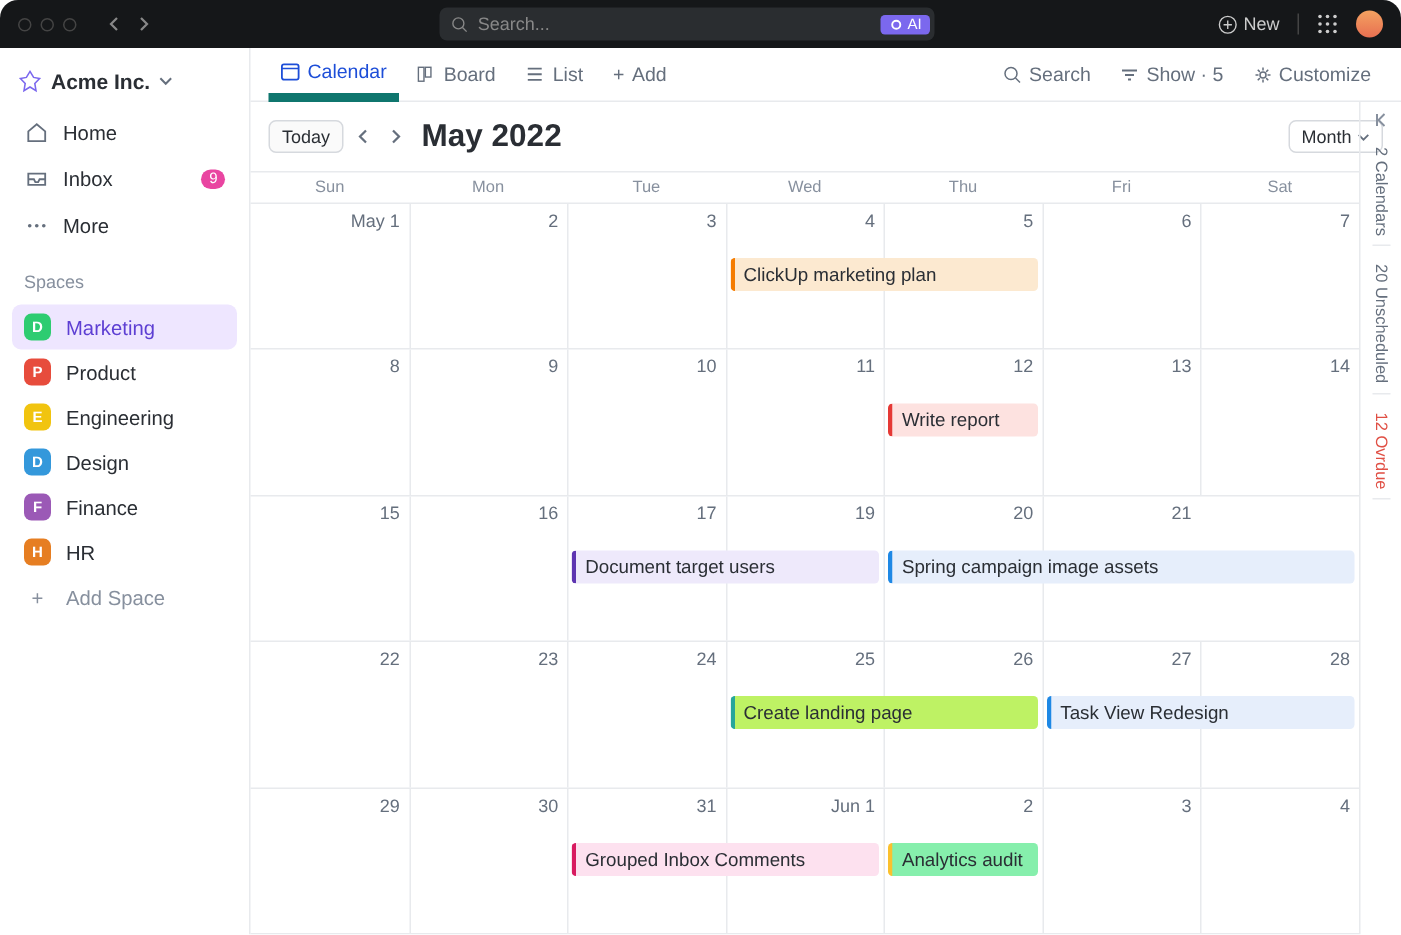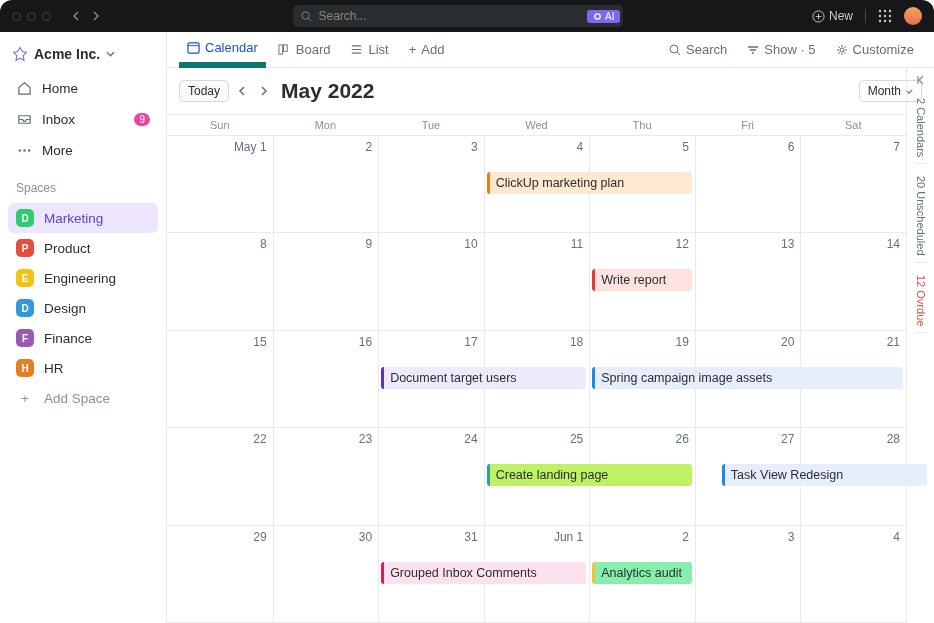--- a/index.html
+++ b/index.html
@@ -324,23 +324,20 @@
             <div class="daycell">
               <div class="daynum">15</div>
             </div>
             <div class="daycell">
               <div class="daynum">16</div>
             </div>
             <div class="daycell">
               <div class="daynum">17</div>
             </div>
             <div class="daycell">
-              <div class="daynum">18</div>
-            </div>
-            <div class="daycell">
               <div class="daynum">19</div>
             </div>
             <div class="daycell">
               <div class="daynum">20</div>
             </div>
             <div class="daycell">
               <div class="daynum">21</div>
             </div>
             <div class="eventstrip ev-border" style="left: calc(28.5714% + 3px); width: calc(28.5714% - 6px); top: 36px; background: rgb(238, 233, 251); border-left-color: rgb(94, 53, 177);">Document target users</div>
             <div class="eventstrip ev-border" style="left: calc(57.1429% + 3px); width: calc(42.8571% - 6px); top: 36px; background: rgb(230, 238, 251); border-left-color: rgb(30, 136, 229);">Spring campaign image assets</div>
@@ -361,21 +358,21 @@
             <div class="daycell">
               <div class="daynum">26</div>
             </div>
             <div class="daycell">
               <div class="daynum">27</div>
             </div>
             <div class="daycell">
               <div class="daynum">28</div>
             </div>
             <div class="eventstrip ev-border" style="left: calc(42.8571% + 3px); width: calc(28.5714% - 6px); top: 36px; background: #bef264; border-left-color: rgb(38, 166, 154);">Create landing page</div>
-            <div class="eventstrip ev-border" style="left: calc(71.4286% + 3px); width: calc(28.5714% - 6px); top: 36px; background: rgb(230, 238, 251); border-left-color: rgb(30, 136, 229); margin-left: 24px;">Task View Redesign</div>
+            <div class="eventstrip ev-border" style="left: calc(71.4286% + 3px); width: calc(28.5714% - 6px); top: 36px; background: rgb(230, 238, 251); border-left-color: rgb(30, 136, 229);">Task View Redesign</div>
           </div>
           <div class="weekrow">
             <div class="daycell">
               <div class="daynum">29</div>
             </div>
             <div class="daycell">
               <div class="daynum">30</div>
             </div>
             <div class="daycell">
               <div class="daynum">31</div>

